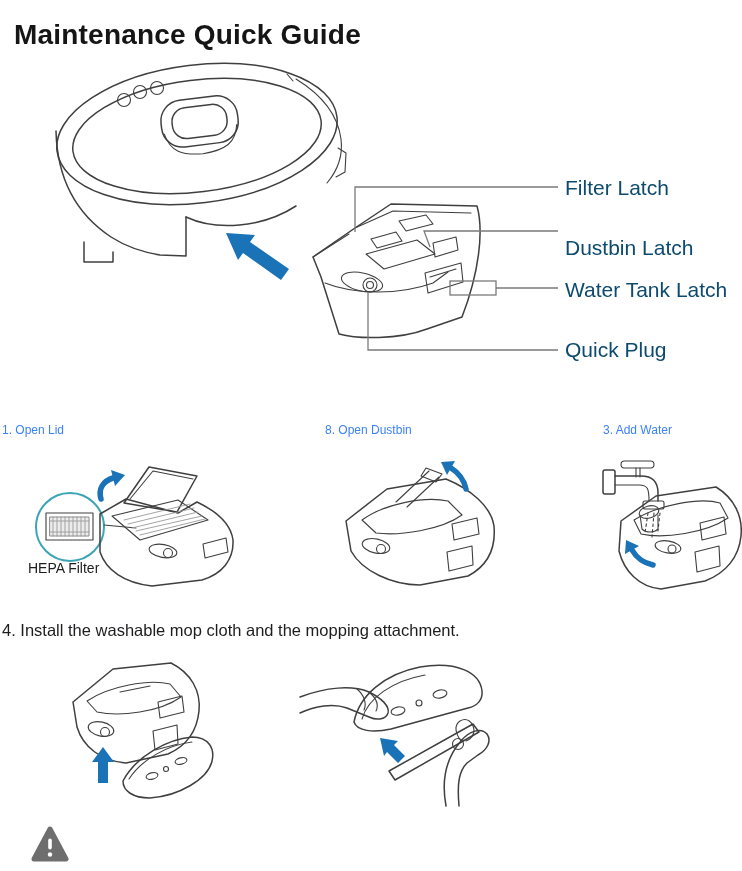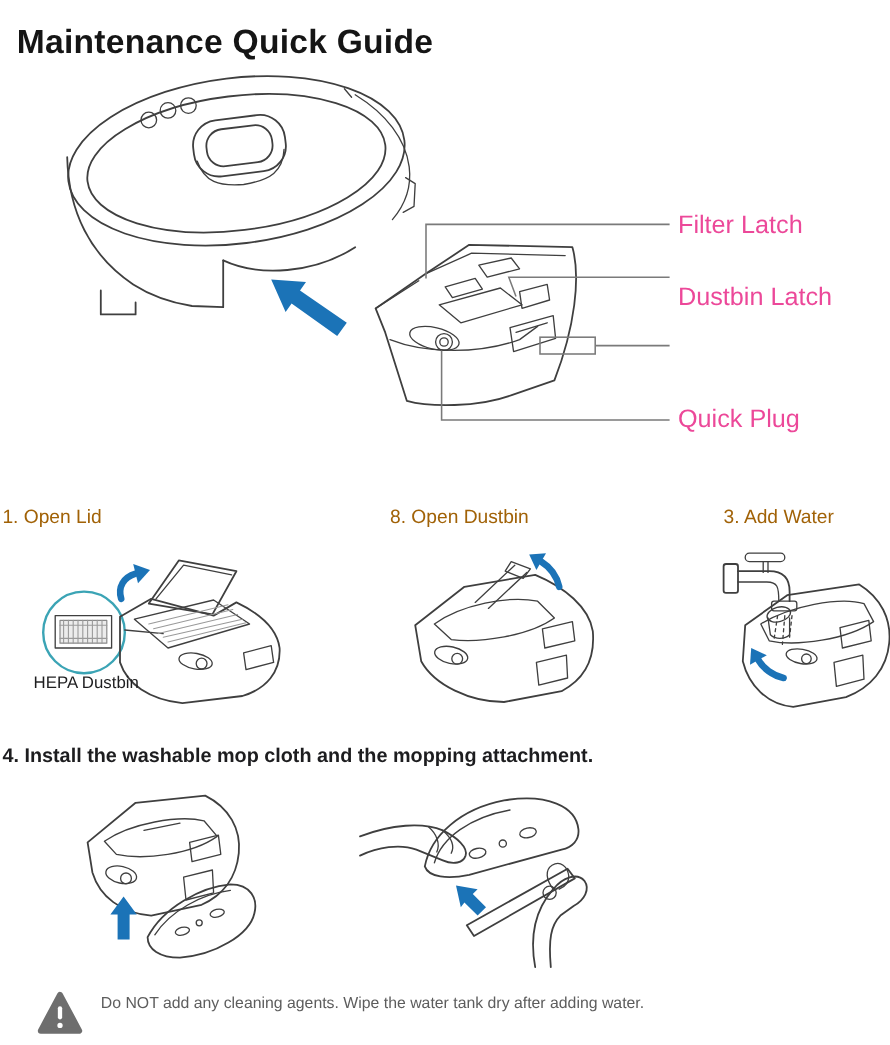--- a/index.html
+++ b/index.html
@@ -13,26 +13,26 @@
   }
   svg.art { position:absolute; left:0; top:0; }
   .ln   { fill:none; stroke:#3f3f3f; stroke-width:1.5; stroke-linejoin:round; stroke-linecap:round; }
   .thin { stroke-width:1.1; }
   .mesh { stroke:#9a9a9a; stroke-width:0.9; }
   .leader { fill:none; stroke:#7a7a7a; stroke-width:1.3; }
   .blue-fill { fill:#1b73b7; stroke:none; }
   .blue-stroke { fill:none; stroke:#1b73b7; stroke-width:5.5; stroke-linecap:round; }
   .teal { stroke:#3ba4b5; stroke-width:2; fill:none; }
   .callout {
-    position:absolute; left:565px; font-size:21px; color:#ec4899;
+    position:absolute; left:565px; font-size:21px; color:#0c4a6e;
     white-space:nowrap; line-height:24px;
   }
-  .step-label { position:absolute; font-size:16px; color:#a16207; white-space:nowrap; }
+  .step-label { position:absolute; font-size:12px; color:#3b82f6; white-space:nowrap; }
   .hepa-label { position:absolute; left:28px; top:560px; font-size:14px; color:#1d1d1f; white-space:nowrap; }
-  .step4-label { position:absolute; left:2px; top:621px; font-size:16.5px; color:#1d1d1f; white-space:nowrap;font-weight:bold; }
+  .step4-label { position:absolute; left:2px; top:621px; font-size:16.5px; color:#1d1d1f; white-space:nowrap; }
   .warning { position:absolute; left:30px; top:824px; display:flex; gap:14px; align-items:flex-start; }
   .warning-text { font-size:13.2px; line-height:18.5px; color:#5d5d5d; padding-top:3px; white-space:nowrap; }
 </style>
 </head>
 <body>
 
 <div class="page">
 
   <h1 class="title">Maintenance Quick Guide</h1>
 
@@ -170,36 +170,36 @@
       <path d="M 389,771 L 473,724 L 479,732 L 395,780 Z"></path>
       <path d="M 446,806 C 441,779 447,757 461,741 C 469,731 481,727 487,734 C 492,741 487,750 478,755 L 467,763 C 459,771 457,783 459,806"></path>
       <path d="M 461,741 C 455,733 454,725 460,721 C 467,717 473,722 474,730 C 474,735 471,739 466,741" class="thin"></path>
       <circle cx="458" cy="744" r="5.5" class="thin"></circle>
       <polygon class="blue-fill" points="380,738 398,741 394,745 405,756 398,763 387,752 384,756"></polygon>
     </g>
   </svg>
 
   <div class="callout" style="top:176px">Filter Latch</div>
   <div class="callout" style="top:236px">Dustbin Latch</div>
+  <div class="callout" style="top:278px">Water Tank Latch</div>
   <div class="callout" style="top:338px">Quick Plug</div>
 
   <div class="step-label" style="left:2px;top:423px">1. Open Lid</div>
   <div class="step-label" style="left:325px;top:423px">8. Open Dustbin</div>
   <div class="step-label" style="left:603px;top:423px">3. Add Water</div>
 
-  <div class="hepa-label">HEPA Dustbin</div>
+  <div class="hepa-label">HEPA Filter</div>
 
   <div class="step4-label">4. Install the washable mop cloth and the mopping attachment.</div>
 
   <div class="warning">
     <span>
       <svg width="40" height="41" viewBox="0 0 40 41">
         <path d="M20 5 L36 35 L4 35 Z" fill="#6e6e6e" stroke="#6e6e6e" stroke-width="5" stroke-linejoin="round"></path>
         <rect x="18.2" y="14.5" width="3.6" height="11" rx="1.8" fill="#ffffff"></rect>
         <circle cx="20" cy="30.5" r="2.2" fill="#ffffff"></circle>
       </svg>
     </span>
     <div class="warning-text">
-      <div>Do NOT add any cleaning agents. Wipe the water tank dry after adding water.</div>
     </div>
   </div>
 
 </div>
 
 </body></html>

